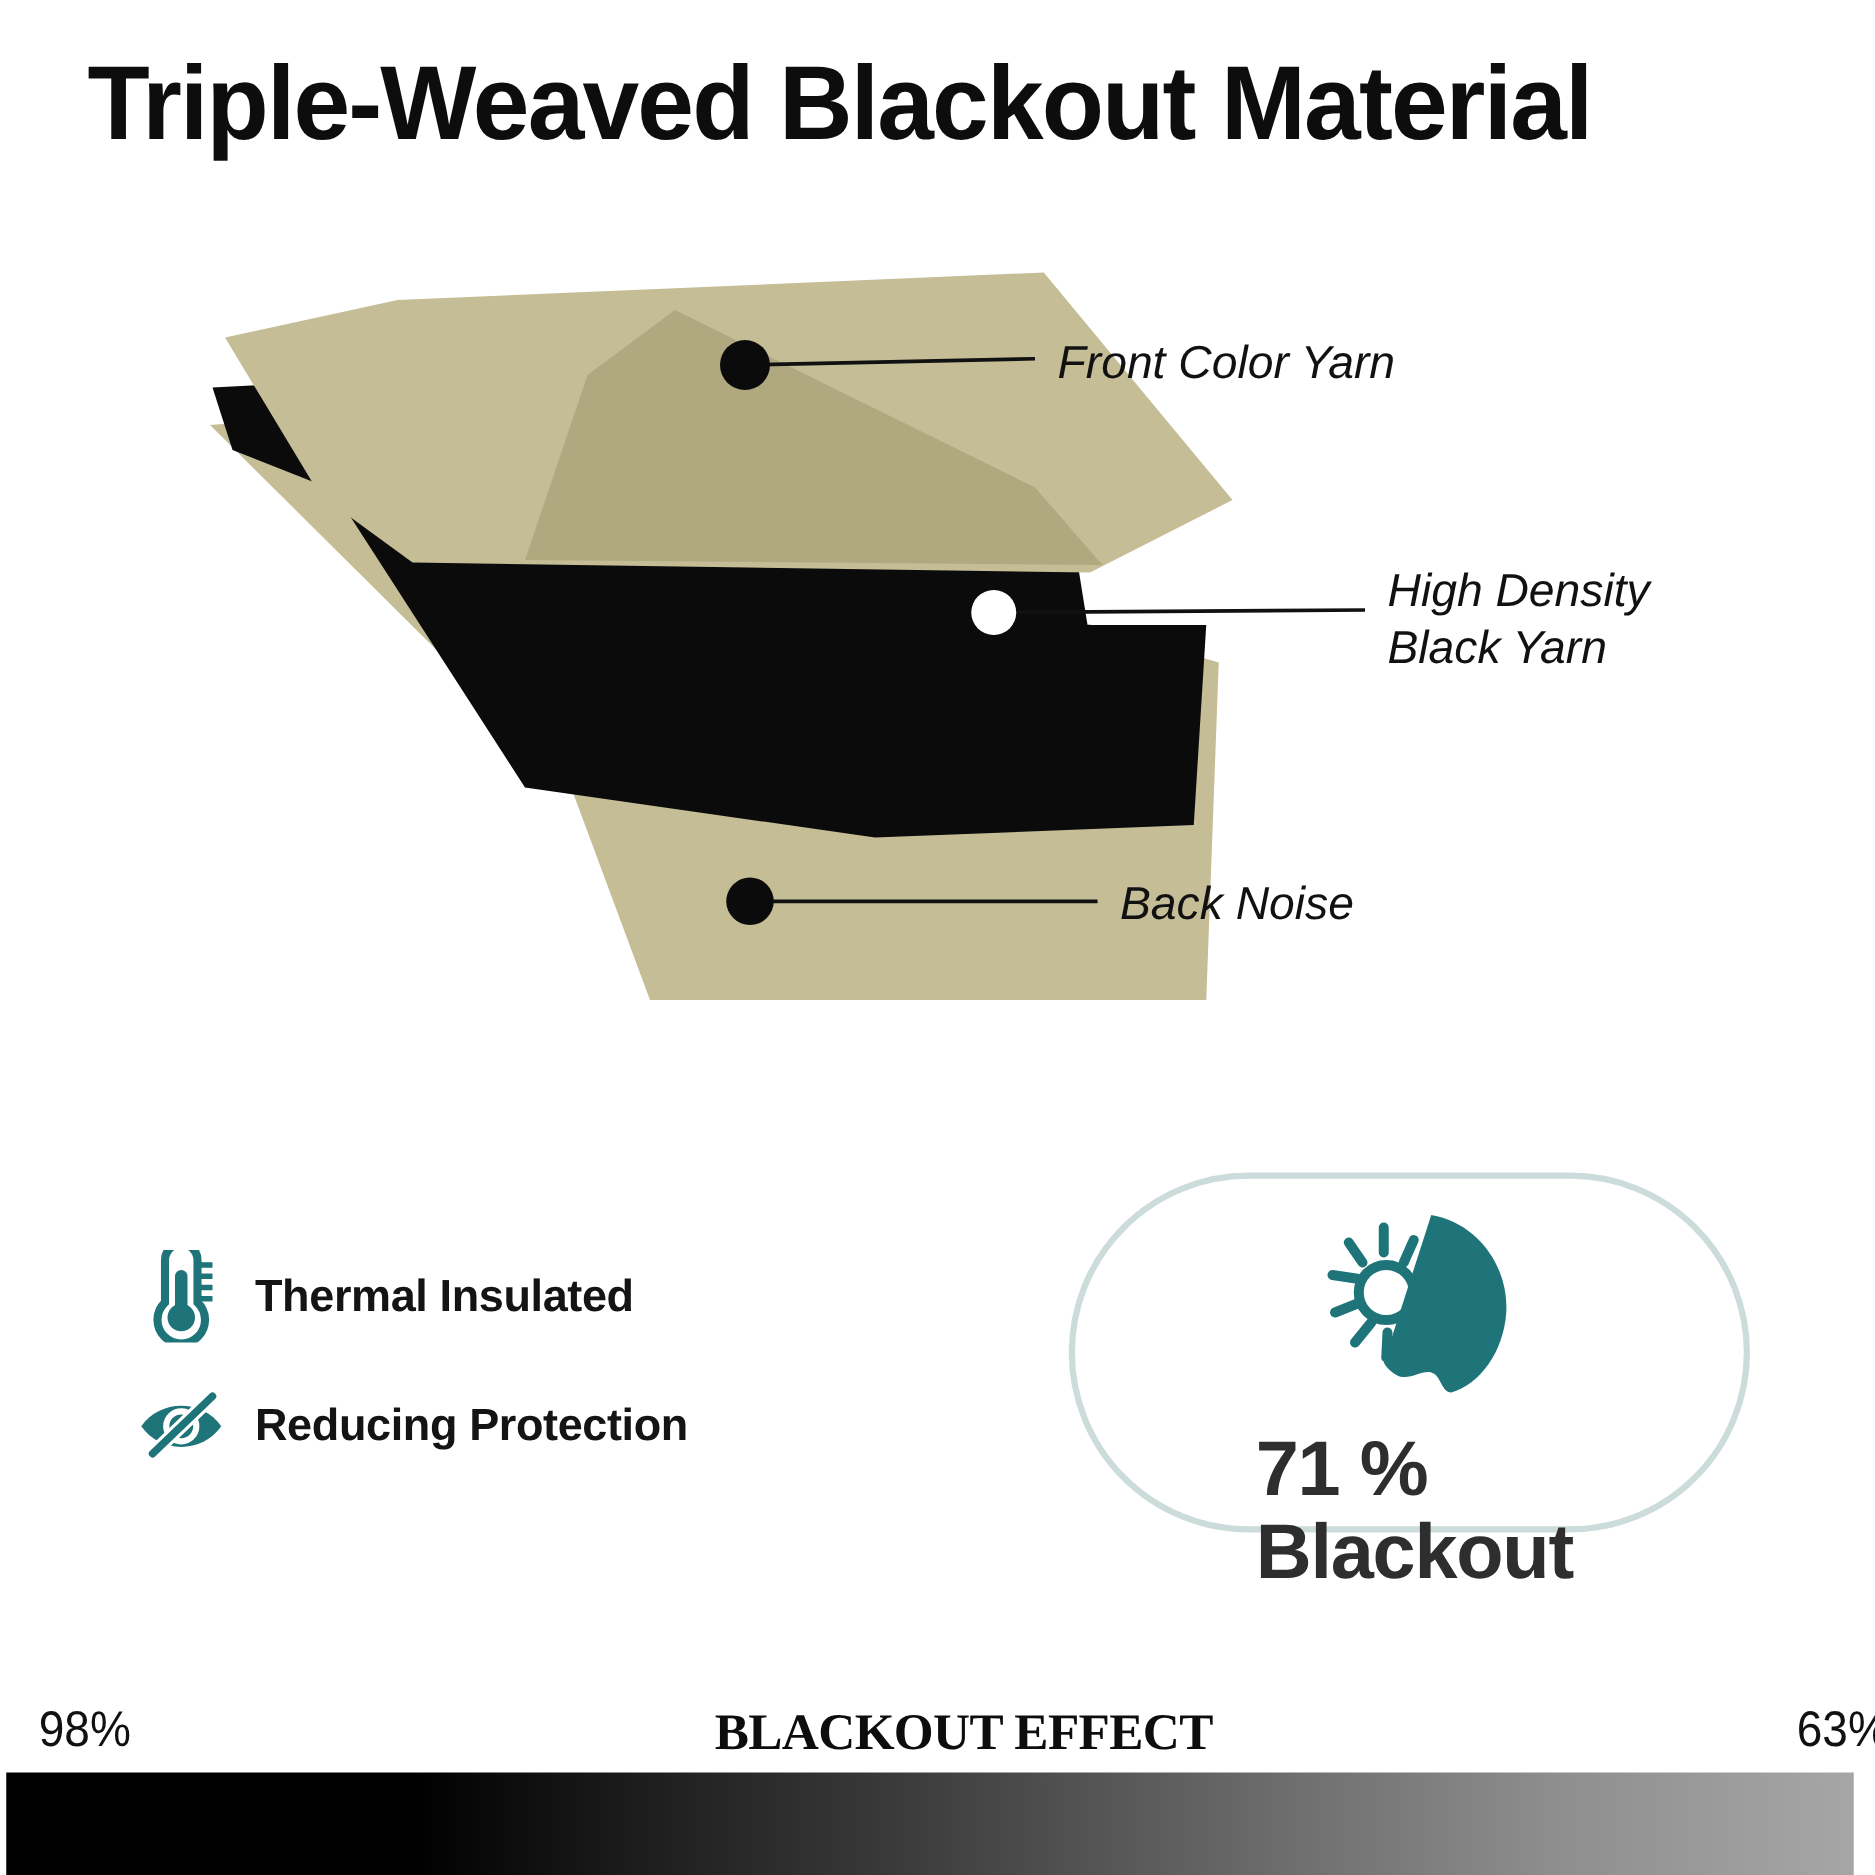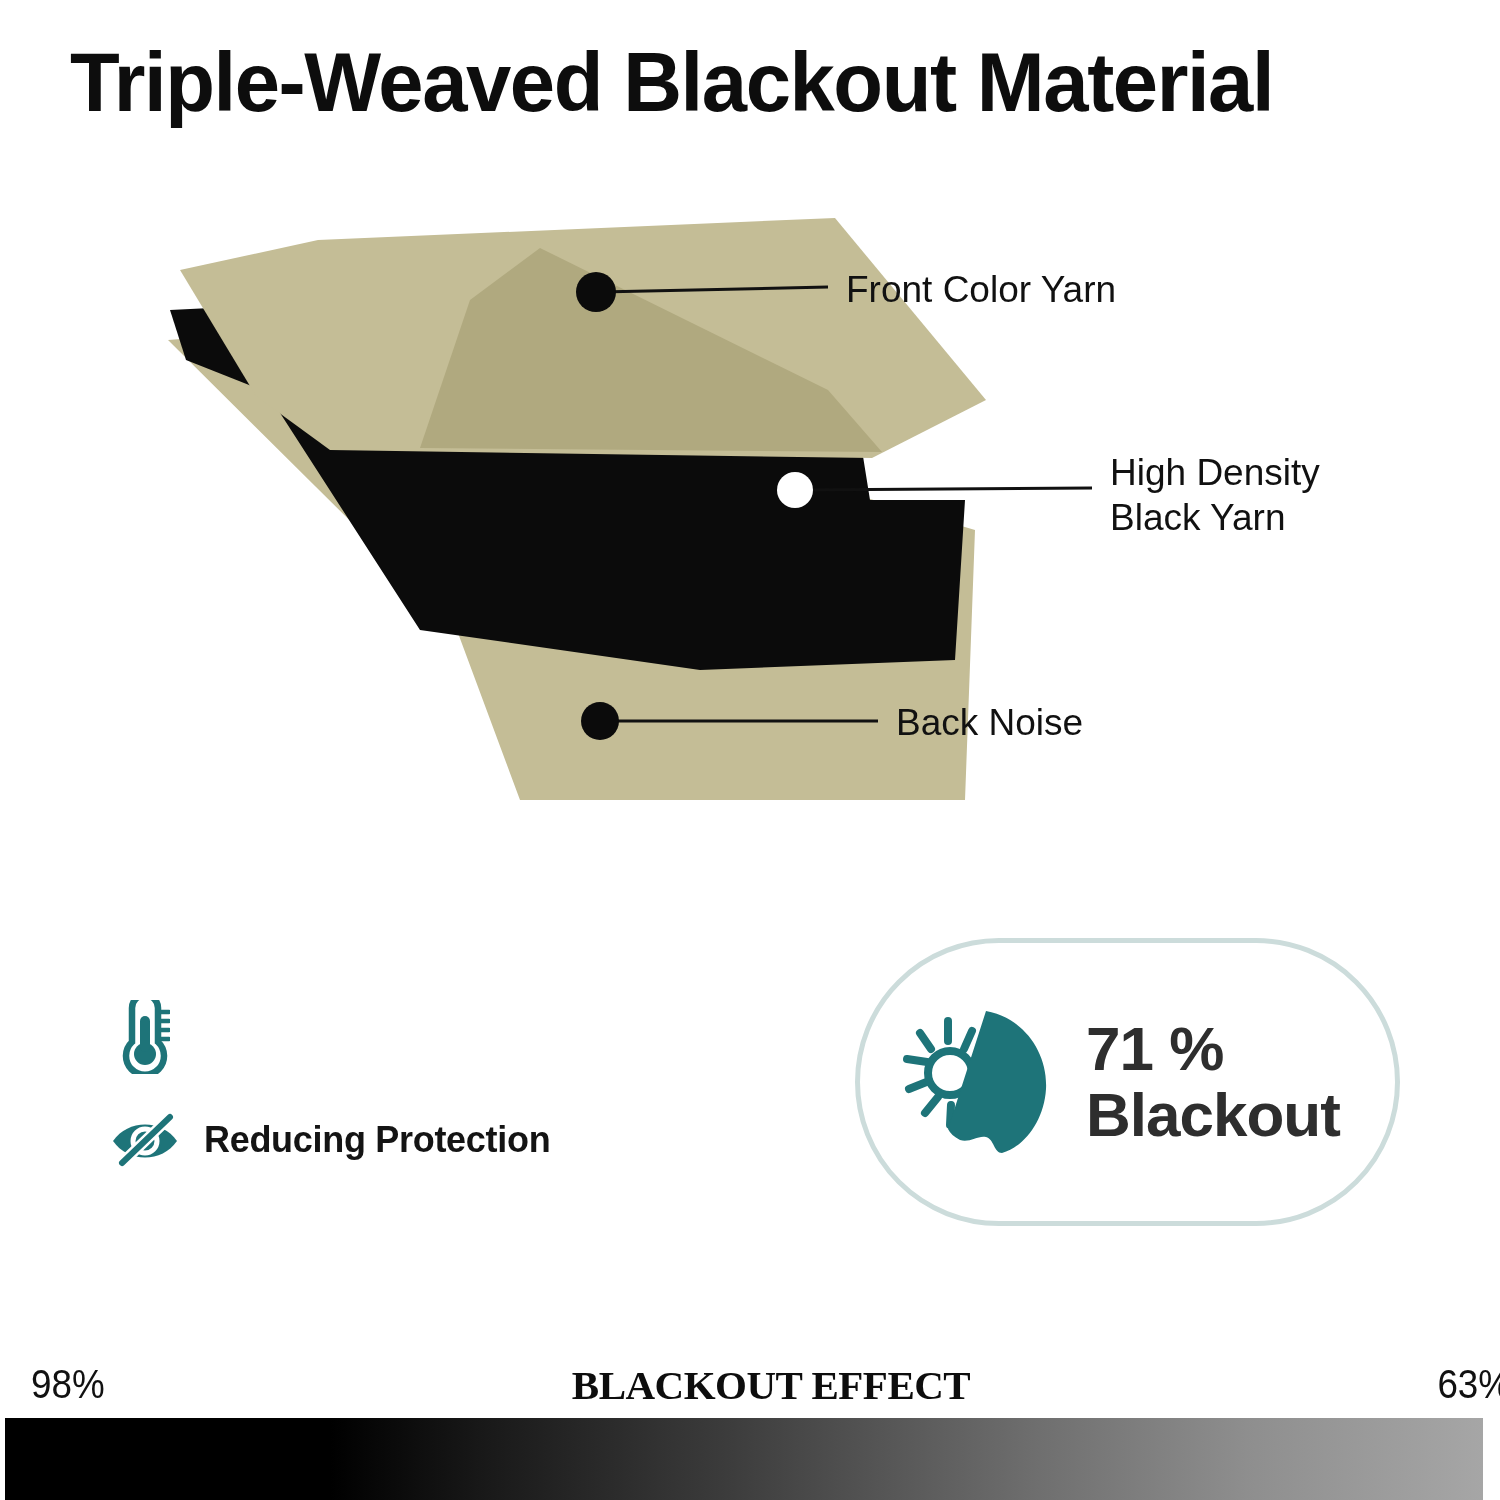--- a/index.html
+++ b/index.html
@@ -39,20 +39,21 @@
     left: 0px;
     top: 200px;
     width: 1500px;
     height: 640px;
   }
   #fabric-svg { display: block; }
 
   .callout-text {
     position: absolute;
     font-family: "Liberation Sans", sans-serif;
+    font-style: italic;
     font-size: 37px;
     color: #111111;
     line-height: 1.22;
     white-space: pre-line;
   }
   #callout-front  { left: 846px; top: 267px; }
   #callout-middle { left: 1110px; top: 450px; }
   #callout-back   { left: 896px; top: 700px; }
 
   
@@ -89,20 +90,21 @@
     left: 855px;
     top: 938px;
     width: 545px;
     height: 288px;
     border: 5px solid #ccdcdb;
     border-radius: 145px;
     background: #ffffff;
     display: flex;
     align-items: center;
     box-sizing: border-box;
+    flex-direction: column;
   }
   #badge-icon {
     flex: 0 0 200px;
     display: flex;
     align-items: center;
     justify-content: center;
     padding-left: 18px;
   }
   #badge-text {
     display: flex;
@@ -208,20 +210,21 @@
         <circle cx="37" cy="54" r="11" fill="#1e7479"></circle>
         <rect x="32" y="16" width="10" height="36" rx="5" fill="#1e7479"></rect>
         <g stroke="#1e7479" stroke-width="4.5" stroke-linecap="round">
           <line x1="53" y1="12" x2="61" y2="12"></line>
           <line x1="53" y1="21" x2="61" y2="21"></line>
           <line x1="53" y1="30" x2="61" y2="30"></line>
           <line x1="53" y1="39" x2="61" y2="39"></line>
         </g>
       </svg>
     </span>
+    <span class="feature-label">Thermal Insulated</span>
   </div>
 
 
   <div class="feature-row">
     <span class="feature-icon">
       <svg width="76" height="58" viewBox="0 0 76 58" xmlns="http://www.w3.org/2000/svg">
         <path d="M5 30 C20 8, 54 8, 69 30 C54 52, 20 52, 5 30 Z" fill="#1e7479"></path>
         <circle cx="37" cy="30" r="12" fill="none" stroke="#ffffff" stroke-width="5"></circle>
         <line x1="14" y1="52" x2="62" y2="6" stroke="#ffffff" stroke-width="11" stroke-linecap="round"></line>
         <line x1="14" y1="52" x2="62" y2="6" stroke="#1e7479" stroke-width="6" stroke-linecap="round"></line>

